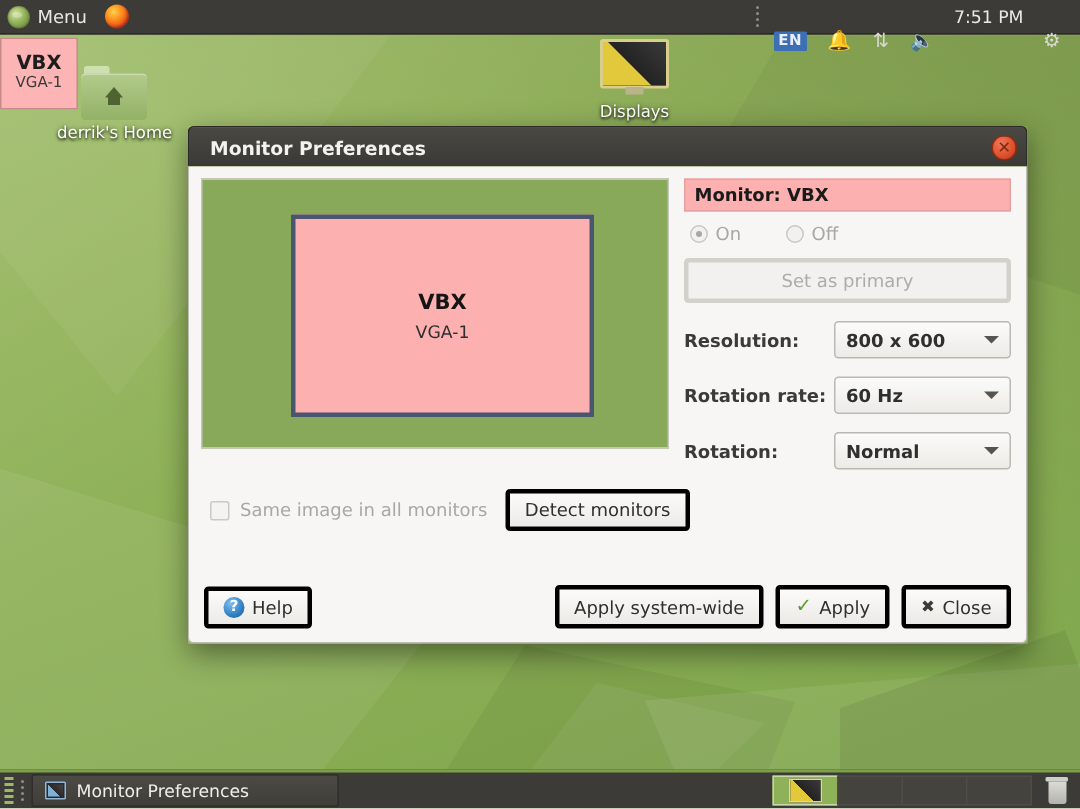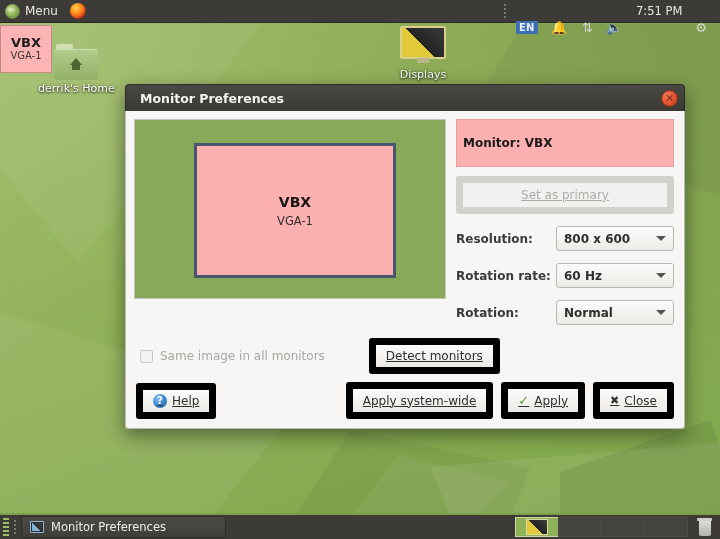--- a/index.html
+++ b/index.html
@@ -183,42 +183,41 @@
     background:#fcb0b0; border:3px solid #4a5670;
     display:flex; flex-direction:column; align-items:center; justify-content:center;
     cursor:move;
   }
   #monitor-box .m-name { font-size:14px; font-weight:bold; color:#151515; }
   #monitor-box .m-out  { font-size:11.5px; color:#2e2e2e; margin-top:4px; }
 
   #right-panel { width:218px; }
   .monitor-head {
     background:#fcb0b0; color:#1a1a1a; font-size:12px; font-weight:bold;
-    padding:16px 6px; border:1px solid #e7a0a0;
+    padding:3px 6px; border:1px solid #e7a0a0;
   }
   .radio-row { display:flex; align-items:center; gap:6px; margin:8px 0 0 4px; }
   .radio { display:flex; align-items:center; gap:5px; color:#a9a7a2; font-size:12px; cursor:default; }
   .radio .dot {
     width:12px;height:12px;border-radius:50%;
     background:#f2f1ef; border:1px solid #c9c7c2; position:relative;
   }
   .radio.on .dot::after{
     content:""; position:absolute; left:3px; top:3px; width:4px;height:4px;
     border-radius:50%; background:#a9a7a2;
   }
   .radio-spacer { width:18px; }
 
   .btn {
     background: linear-gradient(180deg,#fbfbfa 0%, #eceae6 100%);
-    border:7px solid #000000; border-radius:3px;
+    border:3px solid #000000; border-radius:3px;
     font-size:12px; color:#2f2f2d;
     padding:4px 10px; cursor:pointer;
     display:inline-flex; align-items:center; justify-content:center; gap:5px;
     font-family:"DejaVu Sans","Liberation Sans",sans-serif;
-    text-decoration:underline;
   }
   .btn.disabled { color:#aeaca7; background:#f2f1ef; border-color:#d3d1cc; cursor:default; }
   #set-primary { width:100%; margin-top:9px; padding:5px 0; }
 
   .field-row { display:flex; align-items:center; margin-top:12px;font-weight:bold; }
   .field-label { width:100px; font-size:12px; color:#3a3a38; }
   .combo {
     flex:1; height:25px;
     background: linear-gradient(180deg,#fbfbfa 0%, #edebe7 100%);
     border:1px solid #bab8b3; border-radius:3px;
@@ -226,21 +225,21 @@
     padding:0 7px; font-size:12px; color:#2f2f2d; cursor:pointer;
     position:relative;
   }
   .combo .val { flex:1; }
   .combo .arrow {
     width:0;height:0;border-left:5px solid transparent;border-right:5px solid transparent;
     border-top:5px solid #56544f;
   }
 
   
-  .mid-row { display:flex; align-items:center; margin-top:13px; padding-left:6px;gap:32px; }
+  .mid-row { display:flex; align-items:center; margin-top:13px; padding-left:6px; }
   .chk { display:flex; align-items:center; gap:7px; font-size:12px; }
   .chk .box {
     width:13px;height:13px;border-radius:2px;
     background:#f4f3f1; border:1px solid #cbc9c4;
   }
   .chk.disabled { color:#a9a7a2; }
   .chk.enabled { color:#2f2f2d; }
   .chk.enabled .box { background:#ffffff; border-color:#b6b4af; }
 
   #panel-icon-sec { margin-top:14px; padding-left:6px; }
@@ -394,20 +393,31 @@
         <div id="preview">
           <div id="monitor-box">
             <span class="m-name">VBX</span>
             <span class="m-out">VGA-1</span>
           </div>
         </div>
 
         <div id="right-panel">
           <div class="monitor-head">Monitor: VBX</div>
 
+          <div class="radio-row">
+            <span class="radio on">
+              <span class="dot"></span>
+              <span>On</span>
+            </span>
+            <span class="radio-spacer"></span>
+            <span class="radio">
+              <span class="dot"></span>
+              <span>Off</span>
+            </span>
+          </div>
 
           <div class="btn disabled" id="set-primary">Set as primary</div>
 
           <div class="field-row">
             <span class="field-label">Resolution:</span>
             <span class="combo">
               <span class="val">800 x 600</span>
               <span class="arrow"></span>
             </span>
           </div>

